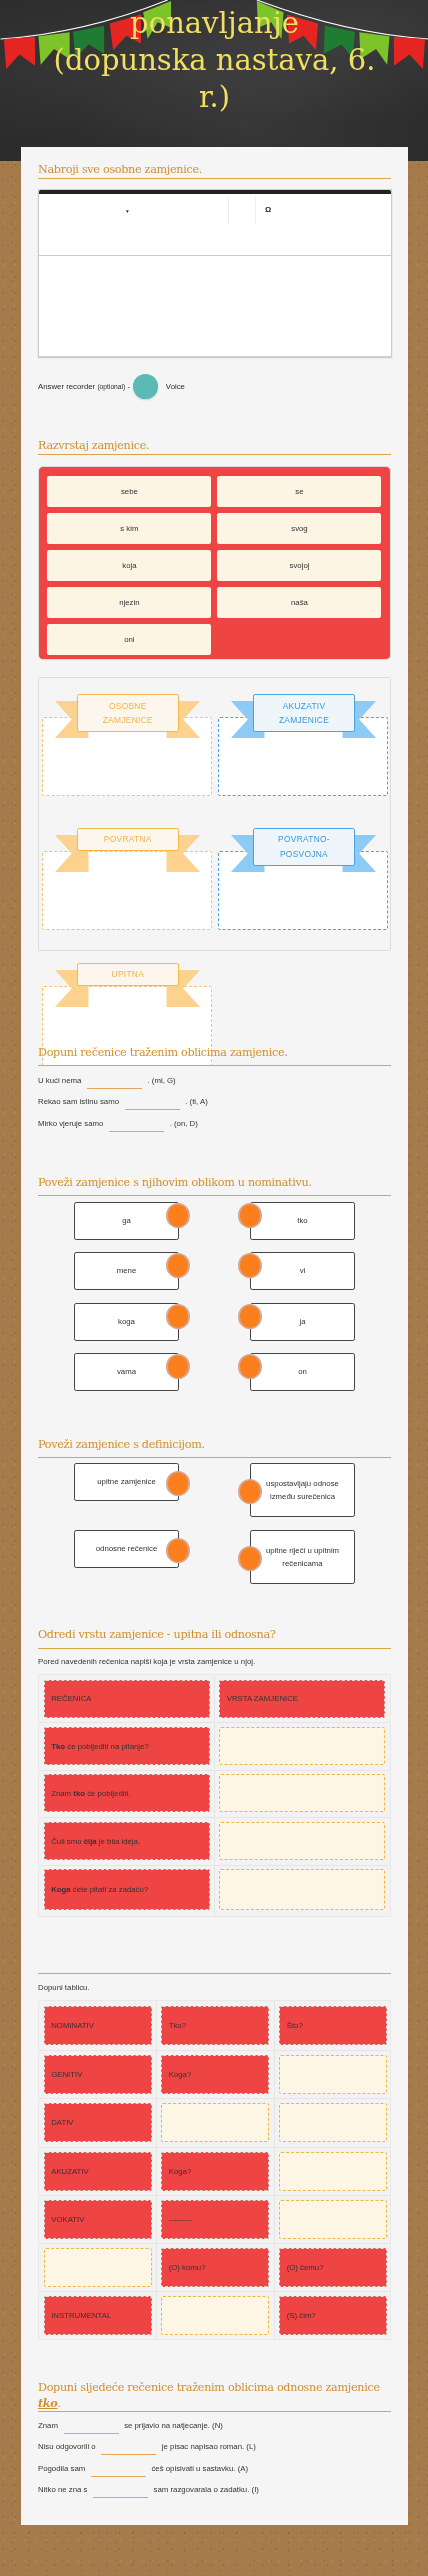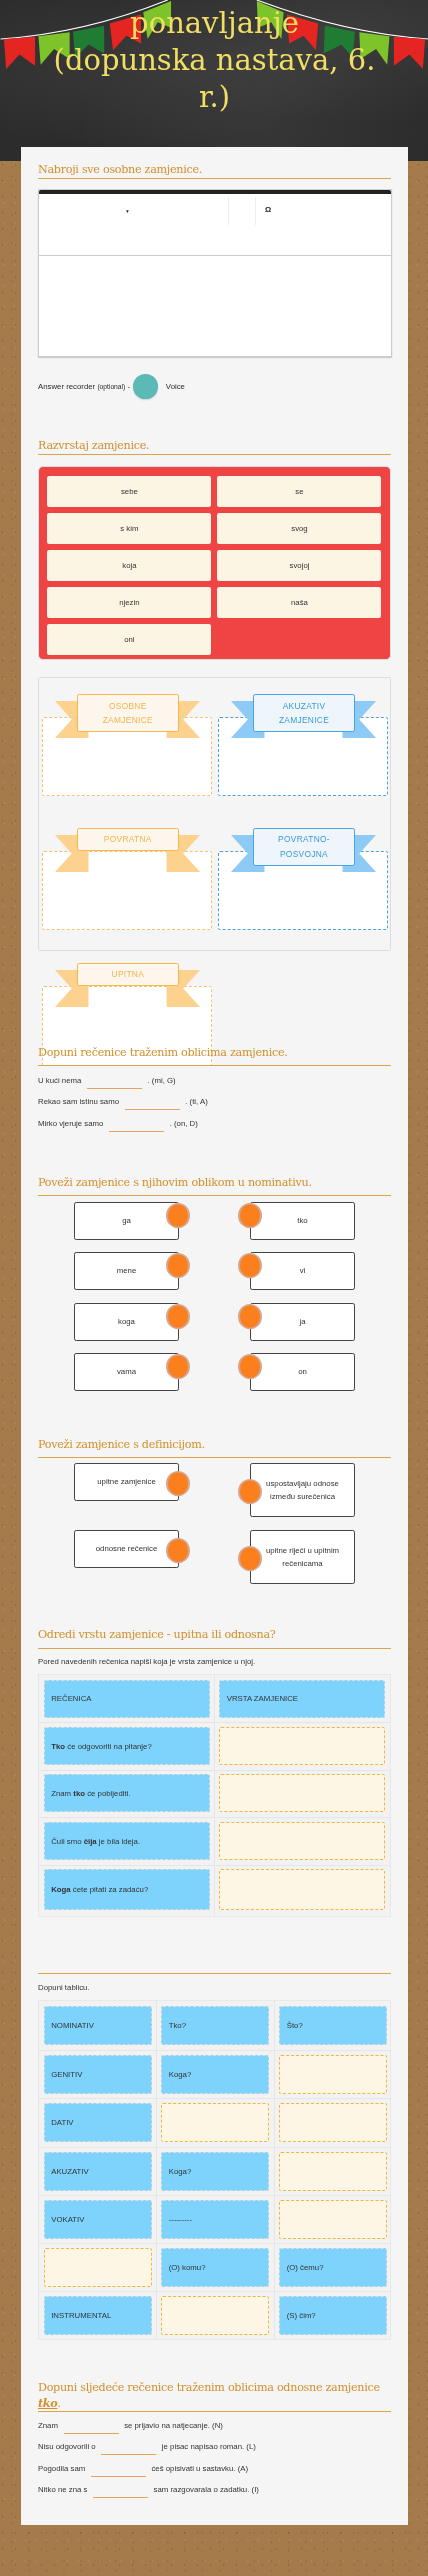--- a/index.html
+++ b/index.html
@@ -81,21 +81,21 @@
   .grp.blue .drop { border-color: #4aa3e0; }
   .grp.blue .label { border-color: #4aa3e0; color: #3a98d8; background: #eef6fc; }
   .fill-line { position: absolute; left: 17px; font-size: 7.8px; color: #333; display: flex; align-items: flex-start; justify-content: flex-end; }
   .fill-line .blank { display: inline-block; width: 55px; height: 13.4px; border-bottom: 0.6px solid #e7a35c; margin: 0 5.6px; background: transparent; border-top: none; border-left: none; border-right: none; outline: none; font-size: 7.8px; }
   .match-box {
     position: absolute; width: 105px; height: 38px; background: #fff; border: 0.6px solid #444; border-radius: 2.2px;
     display: flex; align-items: center; justify-content: center; text-align: center; font-size: 7.8px; color: #333; line-height: 13.4px;
   }
   .dot { position: absolute; width: 24.6px; height: 36px; border-radius: 50%; background: #fb7f1d; border: 1.1px solid #d6a792; cursor: pointer; }
   .tbl { position: absolute; left: 17px; background: #f2f2f2; border: 0.6px solid #e8e8e8; }
-  .tcell { position: absolute; background: #7dd3fc; border: 0.6px dashed #ddd; border-radius: 2.2px; display: flex; align-items: center; padding-left: 6.7px; font-size: 7.8px; color: #333; }
+  .tcell { position: absolute; background: #ef4444; border: 0.6px dashed #ddd; border-radius: 2.2px; display: flex; align-items: center; padding-left: 6.7px; font-size: 7.8px; color: #333; }
   .tcell.drop { background: #fdf6e4; border: 0.6px dashed #f0b640; }
   .vline { position: absolute; width: 0.6px; background: #e6e6e6; }
   .hline { position: absolute; height: 0.6px; background: #e6e6e6; }
   .subtext { position: absolute; left: 17px; font-size: 7.8px; color: #333; }
 </style>
 </head>
 <body>
 
 <div class="board">
   <svg class="bunting" viewBox="0 0 768 140">
@@ -288,21 +288,21 @@
   <div class="subtext" style="top:1510px">Pored navedenih rečenica napiši koja je vrsta zamjenice u njoj.</div>
   <div class="tbl" style="top:1527px;width:353px;height:243px">
     <div class="vline" style="left:175px;top:0;height:242px"></div>
     <div class="hline" style="left:0;top:47px;width:352px"></div>
     <div class="hline" style="left:0;top:95px;width:352px"></div>
     <div class="hline" style="left:0;top:142px;width:352px"></div>
     <div class="hline" style="left:0;top:190px;width:352px"></div>
     <div class="tcell" style="left:4.5px;top:4.5px;width:166px;height:38px">REČENICA</div>
     <div class="tcell" style="left:180px;top:4.5px;width:166px;height:38px">VRSTA ZAMJENICE</div>
     <div class="tcell" style="left:4.5px;top:52px;width:166px;height:38px">
-        <span><b>Tko</b><span> će odgovoriti na pitanje?</span></span>
+        <span><b>Tko</b><span> će pobijediti na pitanje?</span></span>
       </div>
     <div class="tcell drop" style="left:180px;top:52px;width:166px;height:38px"></div>
     <div class="tcell" style="left:4.5px;top:99px;width:166px;height:38px">
         <span><span>Znam </span><b>tko</b><span> će pobijediti.</span></span>
       </div>
     <div class="tcell drop" style="left:180px;top:99px;width:166px;height:38px"></div>
     <div class="tcell" style="left:4.5px;top:147px;width:166px;height:38px">
         <span><span>Čuli smo </span><b>čija</b><span> je bila ideja.</span></span>
       </div>
     <div class="tcell drop" style="left:180px;top:147px;width:166px;height:38px"></div>

